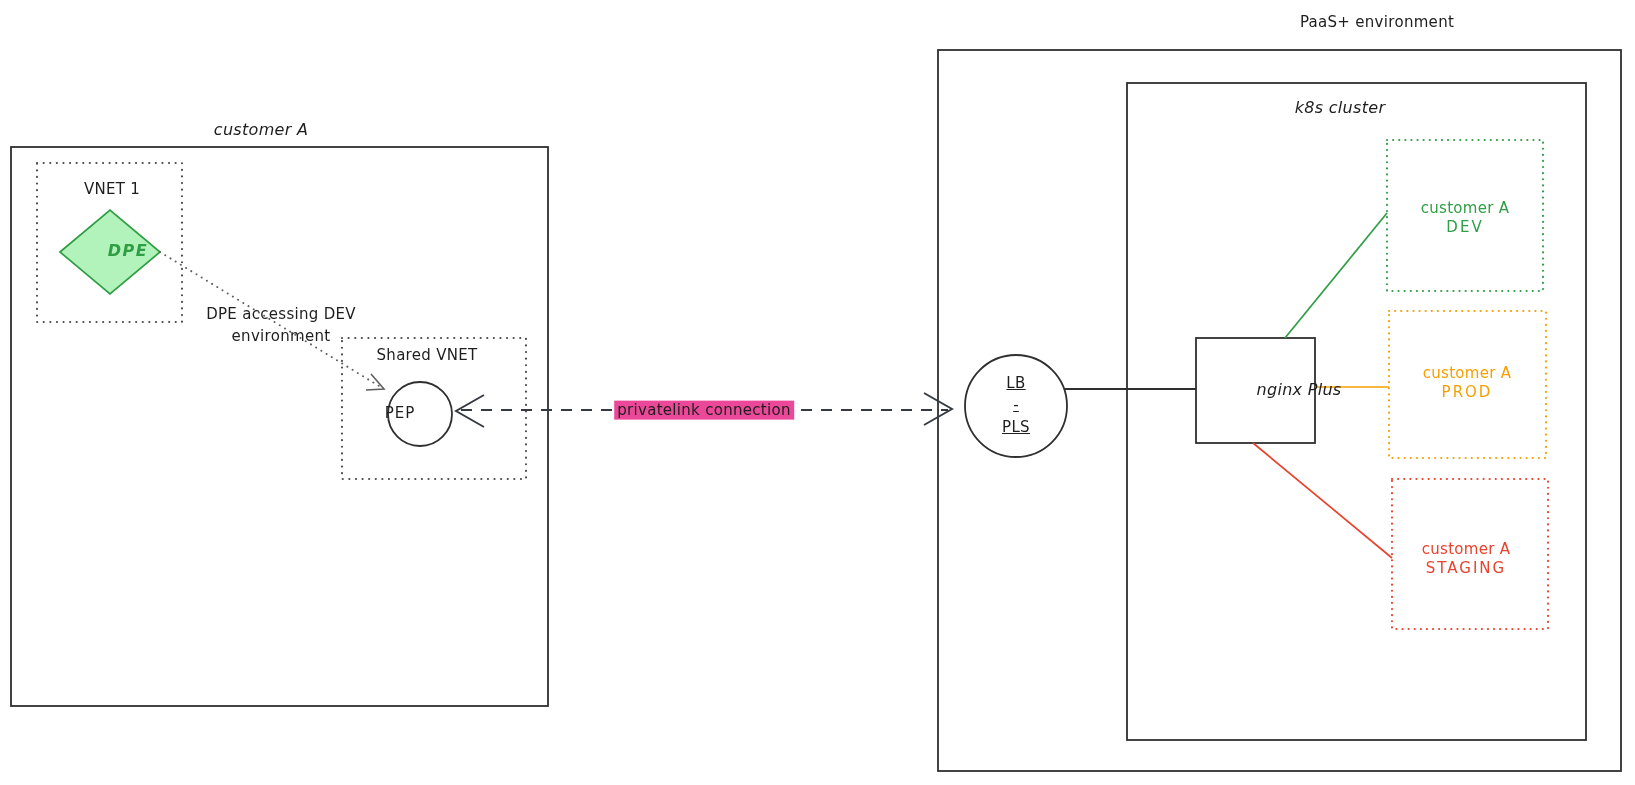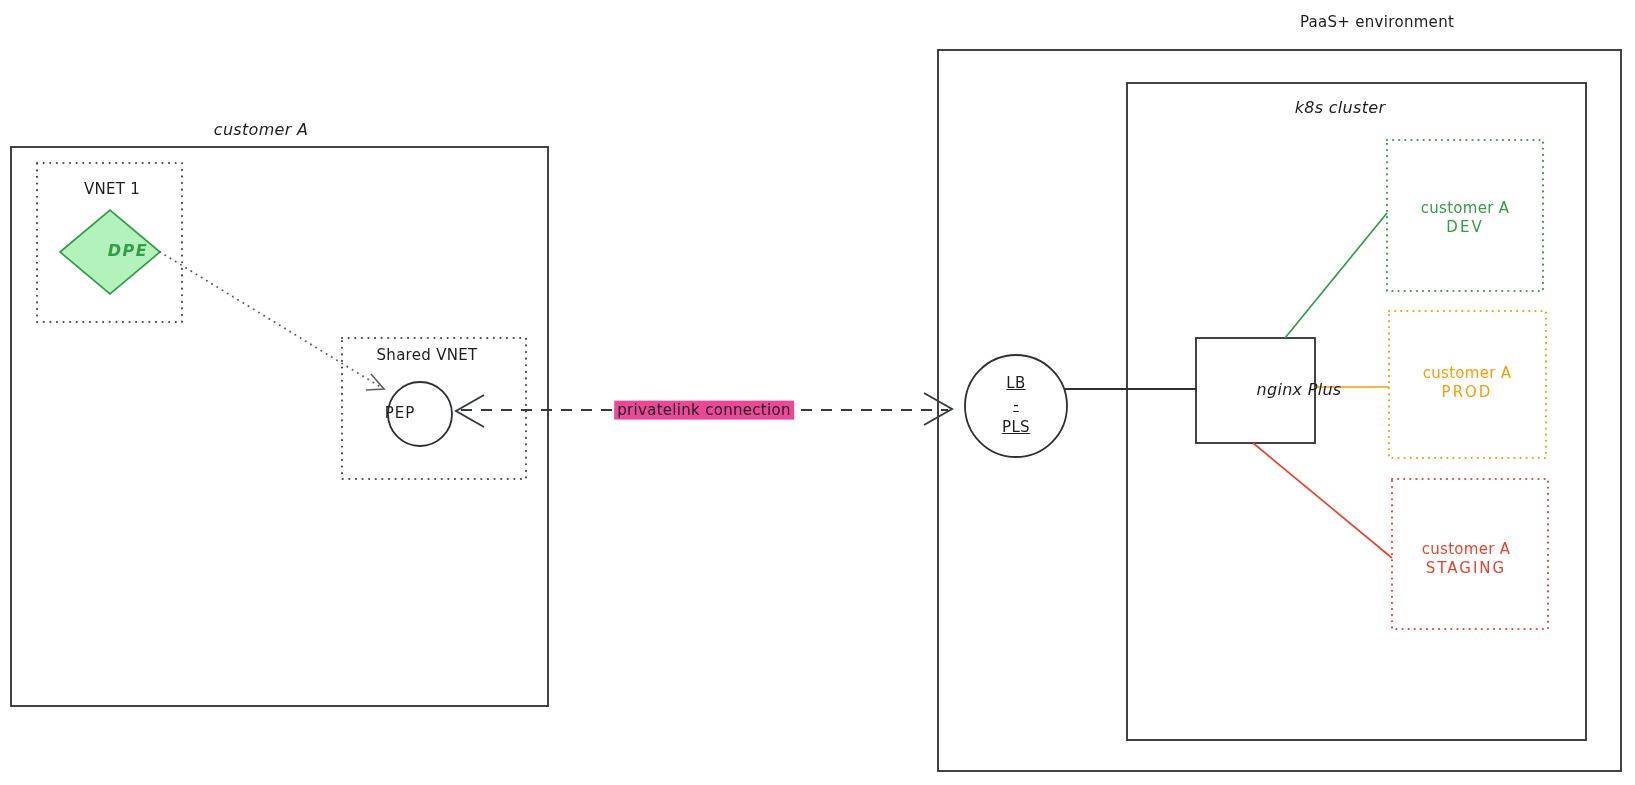--- a/index.html
+++ b/index.html
@@ -68,20 +68,24 @@
   </svg>
 
   <div class="lbl t16" style="left:261px; top:130px;">customer A</div>
 
   <div class="lbl" style="left:1353px; top:22px;margin-left:24px;">PaaS+ environment</div>
 
   <div class="lbl" style="left:112px; top:189px;">VNET 1</div>
 
   <div class="lbl t16 green" style="left:109px; top:251px; font-weight:600; letter-spacing:1.5px;margin-left:19px;">DPE</div>
 
+  <div class="lbl" style="left:281px; top:325px; line-height:22px;">
+    <span class="line">DPE accessing DEV</span>
+    <span class="line">environment</span>
+  </div>
 
   <div class="lbl" style="left:427px; top:355px;">Shared VNET</div>
 
   <div class="lbl" style="left:400px; top:413px; letter-spacing:1px;">PEP</div>
 
   <div class="lbl" style="left:704px; top:410px; background:#ec4899; padding:0 3px;">privatelink connection</div>
 
   <div class="lbl t16" style="left:1340px; top:108px;">k8s cluster</div>
 
   <div class="lbl" style="left:1016px; top:405px; line-height:22px;text-decoration:underline;">

